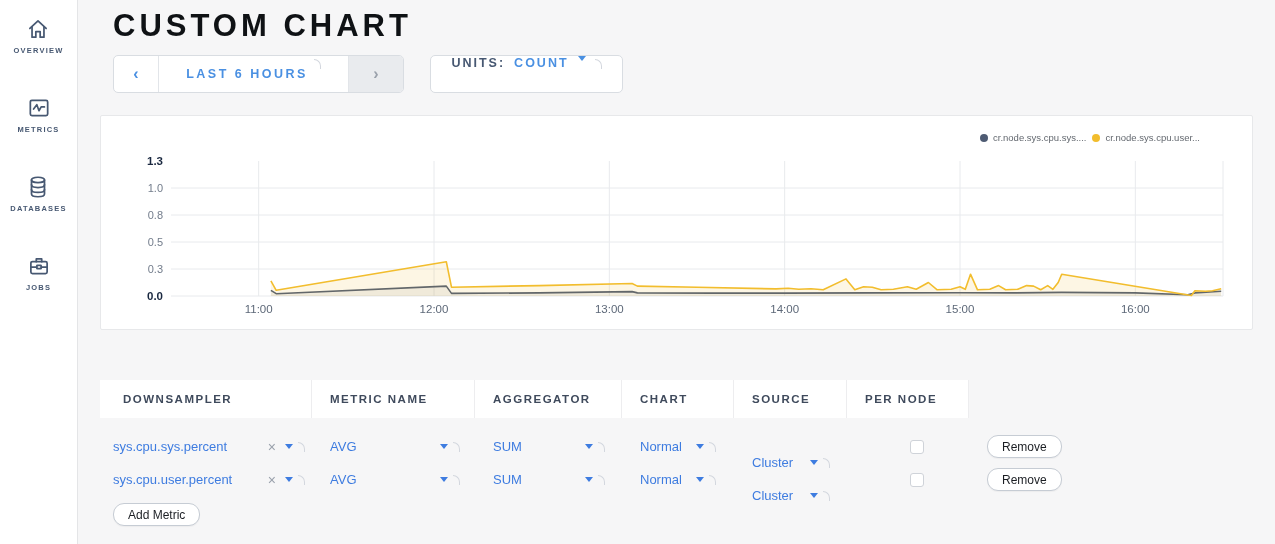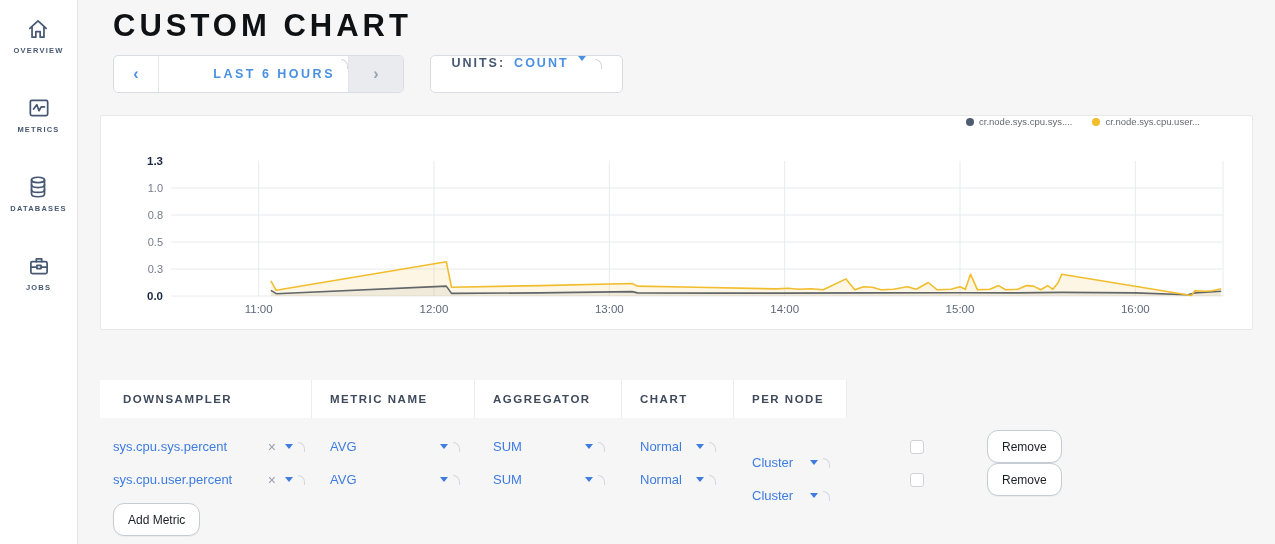--- a/index.html
+++ b/index.html
@@ -16,37 +16,37 @@
 
   
   .page-title { position:absolute; left:113px; top:8px; font-size:31px; font-weight:700;
                 letter-spacing:4px; color:#0f1215; }
 
   
   .time-nav { position:absolute; left:113px; top:55px; height:38px; display:flex;
               border:1px solid #d9dde2; border-radius:5px; background:#fff; overflow:hidden; }
   .time-seg { display:flex; align-items:center; justify-content:center; cursor:pointer; }
   .time-prev { width:45px; border-right:1px solid #e2e5e9; color:#4a90e2; font-size:16px; font-weight:700; }
-  .time-label { width:189px; color:#4a90e2; font-size:12.5px; font-weight:700; letter-spacing:2.5px;justify-content:flex-end; }
+  .time-label { width:189px; color:#4a90e2; font-size:12.5px; font-weight:700; letter-spacing:2.5px; }
   .time-next { width:55px; border-left:1px solid #e2e5e9; background:#e9ebee; color:#9aa1ab;
                font-size:16px; font-weight:700; }
   .units-box { position:absolute; left:430px; top:55px; height:38px; width:193px; background:#fff;
                border:1px solid #d9dde2; border-radius:5px; display:flex; 
                justify-content:center; gap:9px; cursor:pointer; }
   .units-label { font-size:12.5px; font-weight:700; letter-spacing:2px; color:#475872; }
   .units-value { font-size:12.5px; font-weight:700; letter-spacing:2px; color:#4a90e2; }
   .caret { width:0; height:0; border-left:4.5px solid transparent; border-right:4.5px solid transparent;
            border-top:5.5px solid #4a90e2; }
   .sel-corner { width:7px; height:10px; border-top:1.5px solid #d3d7de; border-right:1.5px solid #d3d7de;
                 border-top-right-radius:7px; align-self:flex-start; margin-top:3px; }
 
   
   .chart-panel { position:absolute; left:100px; top:115px; width:1153px; height:215px; background:#fff;
                  border:1px solid #e7e8ea; border-radius:2px; }
-  .legend { position:absolute; top:0; right:52px; display:flex; gap:20px;margin-left:24px; }
+  .legend { position:absolute; top:16px; right:52px; display:flex; gap:6px;margin-left:24px; }
   .legend-item { display:flex; align-items:center; gap:5px; cursor:pointer; }
   .legend-dot { width:8px; height:8px; border-radius:50%; }
   .legend-text { font-size:9.5px; color:#63686f; }
   .ytick { font-size:11px; fill:#727c8b; }
   .ytick.strong { font-weight:700; fill:#1a2840; font-size:11.5px; }
   .xtick { font-size:11.5px; fill:#5d6878; }
 
   
   .metrics-table { position:absolute; left:100px; top:380px; width:1070px; }
   .t-head, .t-row { display:grid; grid-template-columns:212px 163px 147px 112px 113px 122px 110px; }
@@ -64,21 +64,21 @@
   .metric-select .sel-text { margin-right:auto; }
   .clear-x { font-size:14px; color:#99a0ab; margin-right:9px; cursor:pointer; }
   .caret-sm { width:0; height:0; border-left:4px solid transparent; border-right:4px solid transparent;
               border-top:5px solid #3e7ce0; }
   .ds-select { width:130px; } .ds-select .sel-text { margin-right:auto; }
   .ag-select { width:112px; } .ag-select .sel-text { margin-right:auto; }
   .rt-select { width:76px; }  .rt-select .sel-text { margin-right:auto; }
   .sc-select { width:78px;margin-top:32px; }  .sc-select .sel-text { margin-right:auto; }
   .checkbox { width:14px; height:14px; border:1px solid #cfd3d9; border-radius:3px; background:#fff;
               margin:0 auto; cursor:pointer; }
-  .btn { height:33px; padding:0 14px; background:#fff; border:1px solid #c6ccd4; border-radius:11px;
+  .btn { height:23px; padding:0 14px; background:#fff; border:1px solid #c6ccd4; border-radius:11px;
          font-size:12px; color:#1b1e23; font-family:"Liberation Sans",sans-serif; cursor:pointer;
          box-shadow:0 1px 1px rgba(0,0,0,0.04); }
   .add-btn { position:absolute; left:113px; top:503px; }
 </style>
 </head>
 <body>
 
 <div class="page">
 
   <div class="sidebar">
@@ -184,20 +184,21 @@
         <path d="M169.9,164.9L175.2,174.3L345.3,145.7L350.5,171.2L438.2,169.6L531.1,167.5L536.4,170.1L596.0,171.2L674.9,172.9L687.2,172.2L697.7,173.3L710.0,172.7L722.2,173.8L745.0,162.9L753.8,173.8L762.6,170.7L771.3,171.2L780.1,173.8L792.4,173.3L806.4,170.7L815.2,173.3L827.4,166.5L836.2,173.8L850.2,173.3L859.0,170.7L864.3,173.3L869.5,158.2L876.5,173.8L888.8,173.3L897.6,169.6L904.6,173.8L916.9,173.3L925.6,169.6L932.6,170.1L939.7,173.8L946.7,169.6L951.9,173.3L957.2,166.5L960.7,158.2L1090.4,179.5L1093.9,174.8L1104.5,175.3L1111.5,174.8L1120.2,172.7" fill="none" stroke="#f2bd2d" stroke-width="1.6" stroke-linejoin="round"></path>
       </svg>
   </div>
 
   <div class="metrics-table">
     <div class="t-head">
       <div class="th">DOWNSAMPLER</div>
       <div class="th">METRIC NAME</div>
       <div class="th">AGGREGATOR</div>
       <div class="th">CHART</div>
+      <div class="th">SOURCE</div>
       <div class="th">PER NODE</div>
       <div class="th empty"></div>
     </div>
 
     <div class="t-row">
       <div class="cell">
         <div class="select metric-select">
           <span class="sel-text">sys.cpu.sys.percent</span>
           <span class="clear-x">×</span>
           <span class="caret-sm"></span>

